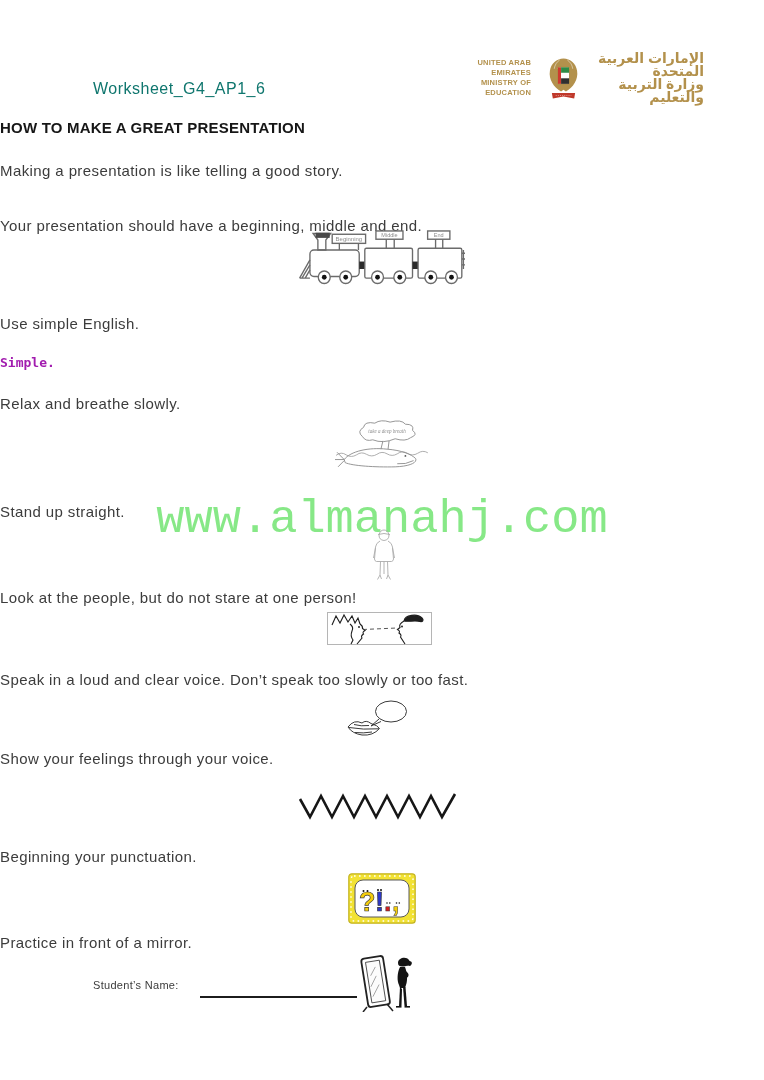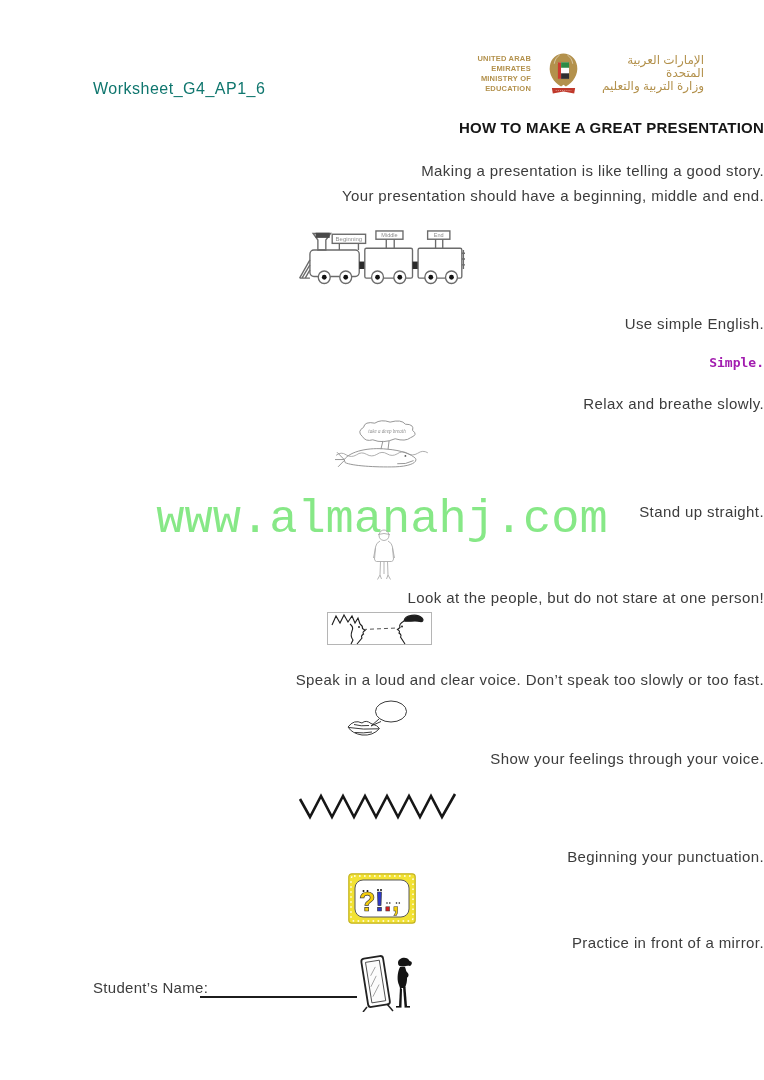--- a/index.html
+++ b/index.html
@@ -1,35 +1,35 @@
 <!DOCTYPE html>
 <html><head>
 <meta charset="utf-8">
 <style>
   html,body{margin:0;padding:0;background:#fff}
   #page{position:relative;width:764px;height:1080px;margin:0 auto;background:#fff;
         font-family:"Liberation Sans","DejaVu Sans",sans-serif;color:#3c3c3c;overflow:hidden}
-  .line{position:absolute;left:0;width:764px;text-align:right;font-size:15px;
+  .line{position:absolute;left:0;width:764px;text-align:left;font-size:15px;
         letter-spacing:0.4px;z-index:2}
   .title{font-weight:bold;color:#161616;font-size:15px;letter-spacing:0.2px}
   .ital{}
   .mono{font-family:"DejaVu Sans Mono","Liberation Mono",monospace;font-weight:bold;
         font-size:13px;letter-spacing:0;color:#a21caf}
   .abs{position:absolute;z-index:2}
   #watermark{position:absolute;top:493px;left:0;width:764px;text-align:center;
         font-family:Liberation Mono, monospace;font-size:47px;
         color:#87e887;z-index:1;white-space:nowrap}
   .ws-id{position:absolute;left:93px;top:80px;font-size:16px;color:#0f766e;
         letter-spacing:0.5px;z-index:2}
   .logo{position:absolute;left:449px;top:52px;display:flex;align-items:center;gap:16px;z-index:2}
   .logo-en{text-align:right;color:#b3914c;font-size:7.5px;font-weight:bold;
         line-height:10px;letter-spacing:0.2px;width:82px}
-  .logo-ar{text-align:right;direction:rtl;color:#b3914c;font-size:12px;font-weight:normal;
+  .logo-ar{text-align:right;direction:rtl;color:#b3914c;font-size:14px;font-weight:bold;
         line-height:13px;width:108px}
-  .student{position:absolute;left:93px;top:979px;font-size:15px;letter-spacing:0.3px;z-index:2}
+  .student{position:absolute;left:93px;top:979px;font-size:11px;letter-spacing:0.3px;z-index:2}
   .name-line{position:absolute;left:200px;top:977px;width:157px;height:19px;
         border-bottom:2px solid #1c1c1c;z-index:2}
   svg text{font-family:"Liberation Sans",sans-serif}
 </style>
 </head>
 <body>
 
 <div id="page">
 
   <div id="watermark">www.almanahj.com</div>
@@ -54,21 +54,21 @@
       <path d="M9,39.5 h16" stroke="#fff" stroke-width="0.6" stroke-dasharray="1,1.2" opacity="0.8"></path>
     </svg>
     <div class="logo-ar">
       <div>الإمارات العربية المتحدة</div>
       <div>وزارة التربية والتعليم</div>
     </div>
   </div>
 
   <div class="line title" style="top:119px">HOW TO MAKE A GREAT PRESENTATION</div>
   <div class="line ital" style="top:162px">Making a presentation is like telling a good story.</div>
-  <div class="line" style="top:187px">Your presentation should have a beginning, middle and end.</div>
+  <div class="line" style="top:217px">Your presentation should have a beginning, middle and end.</div>
 
   <svg class="abs" style="left:298px;top:226px" width="167" height="62" viewBox="0 0 210 75" preserveAspectRatio="none">
     <g fill="none" stroke="#6b6b6b" stroke-width="1.7">
       <rect x="15" y="29" width="62" height="32" rx="5"></rect>
       <polygon points="25,29 25,17 19,9 41,9 35,17 35,29"></polygon>
       <rect x="23" y="9" width="16" height="4.5" fill="#4a4a4a" stroke="#4a4a4a"></rect>
       <rect x="43" y="10" width="42" height="11"></rect>
       <line x1="52" y1="21" x2="52" y2="29"></line>
         <line x1="76" y1="21" x2="76" y2="29"></line>
       <path d="M15,41 L2,63 M15,47 L5,63 M15,53 L9,63 M2,63 L15,63"></path>

